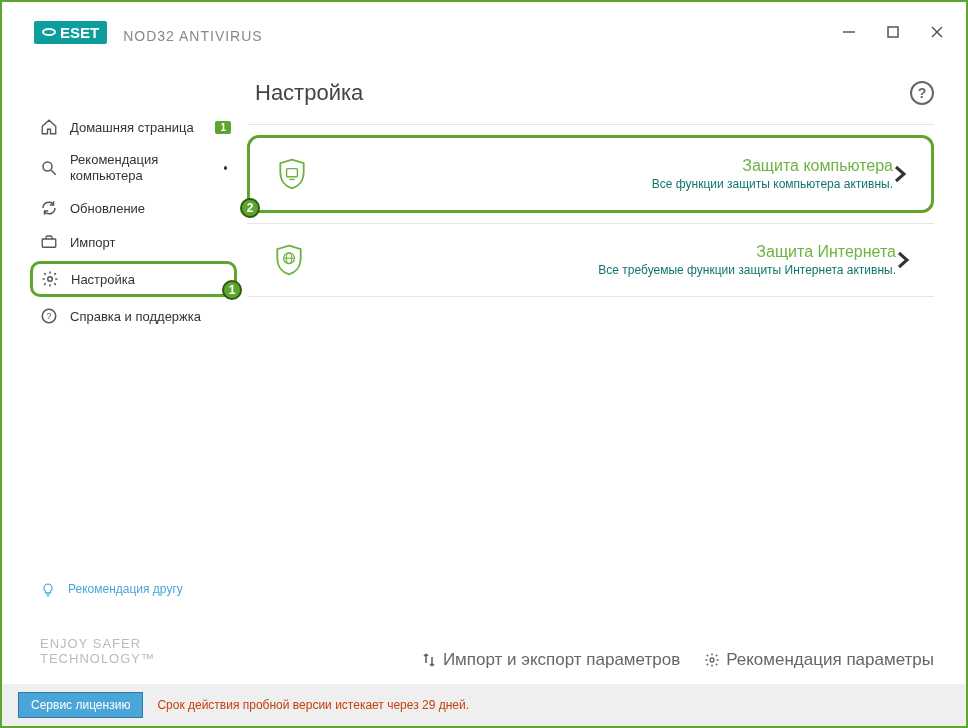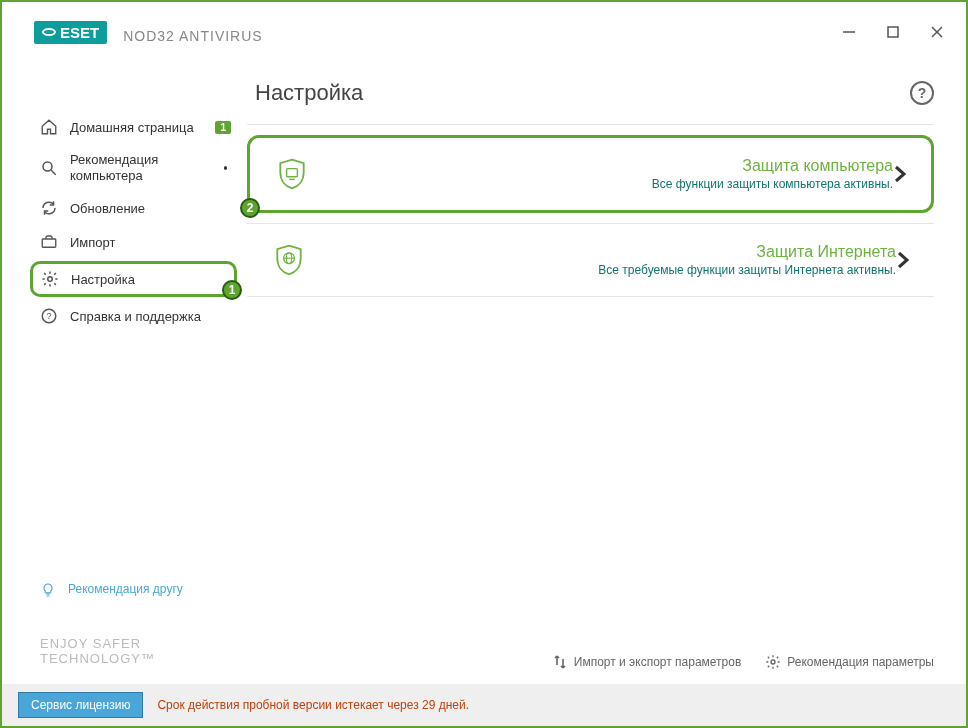--- a/index.html
+++ b/index.html
@@ -30,21 +30,21 @@
 .help-icon { margin-left: auto; width: 24px; height: 24px; border: 2px solid #666; border-radius: 50%; display: flex; align-items: center; justify-content: center; color: #666; font-size: 14px; font-weight: bold; cursor: pointer; }
 .divider { height: 1px; background: #e5e5e5; }
 .card { display: flex; align-items: center; padding: 18px 16px; cursor: pointer; position: relative; }
 .card.highlight { border: 3px solid #5da52e; border-radius: 12px; margin: 10px 0; }
 .card-icon { width: 36px; height: 36px; color: #6cb33f; margin-right: 18px; margin-left: 8px; }
 .card-texts { flex: 1; text-align: right; }
 .card-title { color: #6cb33f; font-size: 16px; font-weight: 400; }
 .card-sub { color: #0f766e; font-size: 12px; margin-top: 2px; }
 .chevron { color: #333; font-size: 22px; font-weight: bold; padding-right: 8px; }
 .card .num-badge { left: -10px; bottom: -8px; }
-.footer-actions { display: flex; justify-content: flex-end; align-items: center; gap: 24px; padding: 14px 0; color: #666; font-size: 12px; }
+.footer-actions { display: flex; justify-content: flex-end; align-items: center; gap: 24px; padding: 14px 0; color: #666; font-size: 17px; }
 .footer-action { display: flex; align-items: center; gap: 6px; cursor: pointer; }
 .footer-action .ficon { width: 16px; height: 16px; color: #666; }
 .statusbar { background: #efefef; display: flex; align-items: center; padding: 8px 16px; gap: 14px; }
 .buy-btn { background: #4aa5d8; color: #fff; border: 1px solid #2f7aaa; padding: 5px 12px; font-size: 12px; cursor: pointer; }
 .trial-text { color: #c2410c; font-size: 12px; }
 svg { display: block; }
 </style>
 </head>
 <body>
 

